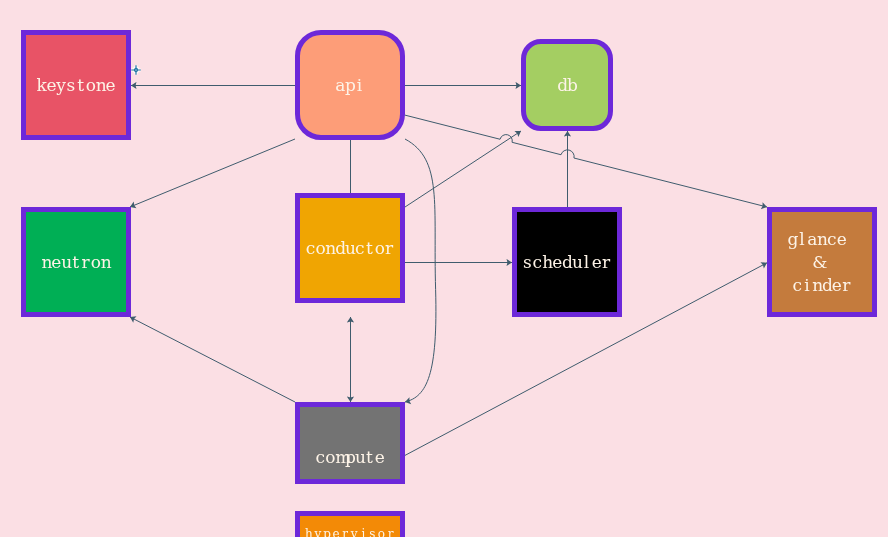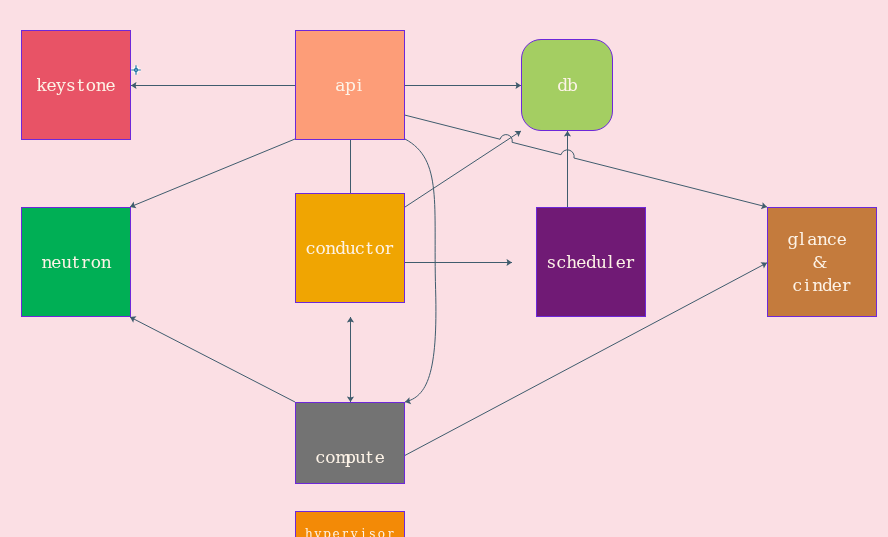--- a/index.html
+++ b/index.html
@@ -24,21 +24,21 @@
     left: 0; top: 0;
     width: 888px; height: 537px;
   }
   svg.cursor {
     position: absolute;
     overflow: visible;
   }
   .node {
     position: absolute;
     box-sizing: border-box;
-    border: 1px solid #6d28d9;
+    border: 5px solid #6d28d9;
     display: flex;
     align-items: center;
     justify-content: center;
     text-align: center;
     color: #fdf3e7;
     font-size: 17px;
     letter-spacing: 0.55px;
     line-height: 23px;
     white-space: pre;
   }
@@ -80,25 +80,25 @@
       <path d="M 405 139 C 443 159.4 433.2 204.3 435.6 289.4 C 438 374.5 426.9 396.6 405 402" fill="none" stroke="#3f5c6d" stroke-width="1" marker-end="url(#ah)"></path>
       <path d="M 405 262.5 L 512 262.5" fill="none" stroke="#3f5c6d" stroke-width="1" marker-end="url(#ah)"></path>
       <path d="M 405 207 L 521 131" fill="none" stroke="#3f5c6d" stroke-width="1" marker-end="url(#ah)"></path>
       <path d="M 567.5 207 L 567.5 131" fill="none" stroke="#3f5c6d" stroke-width="1" marker-end="url(#ah)"></path>
       <path d="M 295 402 L 130 317" fill="none" stroke="#3f5c6d" stroke-width="1" marker-end="url(#ah)"></path>
       <path d="M 350.5 402 L 350.5 317" fill="none" stroke="#3f5c6d" stroke-width="1" marker-end="url(#ah)" marker-start="url(#ahs)"></path>
       <path d="M 405 455.4 L 767 262.8" fill="none" stroke="#3f5c6d" stroke-width="1" marker-end="url(#ah)"></path>
     </svg>
   <div id="nodes">
       <div class="node" style="left: 21px; top: 30px; width: 110px; height: 110px; background: rgb(232, 83, 102);"><span><span class="ln"><span class="ch">k</span><span class="ch">e</span><span class="ch">y</span><span class="ch">s</span><span class="ch">t</span><span class="ch">o</span><span class="ch">n</span><span class="ch">e</span></span></span></div>
-      <div class="node" style="left: 295px; top: 30px; width: 110px; height: 110px; background: rgb(253, 157, 120);"><span><span class="ln"><span class="ch">a</span><span class="ch">p</span><span class="ch">i</span></span></span></div>
+      <div class="node" style="left: 295px; top: 30px; width: 110px; height: 110px; background: rgb(253, 157, 120); border-radius: 26px;"><span><span class="ln"><span class="ch">a</span><span class="ch">p</span><span class="ch">i</span></span></span></div>
       <div class="node" style="left: 521px; top: 39px; width: 92px; height: 92px; background: rgb(164, 206, 98); border-radius: 20px;"><span><span class="ln"><span class="ch">d</span><span class="ch">b</span></span></span></div>
       <div class="node" style="left: 21px; top: 207px; width: 110px; height: 110px; background: rgb(0, 175, 85);"><span><span class="ln"><span class="ch">n</span><span class="ch">e</span><span class="ch">u</span><span class="ch">t</span><span class="ch">r</span><span class="ch">o</span><span class="ch">n</span></span></span></div>
       <div class="node" style="left: 295px; top: 193px; width: 110px; height: 110px; background: rgb(240, 165, 2);"><span><span class="ln"><span class="ch">c</span><span class="ch">o</span><span class="ch">n</span><span class="ch">d</span><span class="ch">u</span><span class="ch">c</span><span class="ch">t</span><span class="ch">o</span><span class="ch">r</span></span></span></div>
-      <div class="node" style="left: 512px; top: 207px; width: 110px; height: 110px; background: #701a75; margin-left: 24px;"><span><span class="ln"><span class="ch">s</span><span class="ch">c</span><span class="ch">h</span><span class="ch">e</span><span class="ch">d</span><span class="ch">u</span><span class="ch">l</span><span class="ch">e</span><span class="ch">r</span></span></span></div>
+      <div class="node" style="left: 512px; top: 207px; width: 110px; height: 110px; background: #000000;"><span><span class="ln"><span class="ch">s</span><span class="ch">c</span><span class="ch">h</span><span class="ch">e</span><span class="ch">d</span><span class="ch">u</span><span class="ch">l</span><span class="ch">e</span><span class="ch">r</span></span></span></div>
       <div class="node" style="left: 767px; top: 207px; width: 110px; height: 110px; background: rgb(196, 123, 61);"><span><span class="ln"><span class="ch">g</span><span class="ch">l</span><span class="ch">a</span><span class="ch">n</span><span class="ch">c</span><span class="ch">e</span><span class="ch">&nbsp;</span></span><span class="ln"><span class="ch">&amp;</span><span class="ch">&nbsp;</span></span><span class="ln"><span class="ch">c</span><span class="ch">i</span><span class="ch">n</span><span class="ch">d</span><span class="ch">e</span><span class="ch">r</span></span></span></div>
       <div class="node" style="left: 295px; top: 402px; width: 110px; height: 82px; background: #737373;"><span style="transform: translateY(14px);"><span class="ln"><span class="ch">c</span><span class="ch">o</span><span class="ch">m</span><span class="ch">p</span><span class="ch">u</span><span class="ch">t</span><span class="ch">e</span></span></span></div>
       <div class="node small" style="left: 295px; top: 483px; width: 110px; height: 46px; background: rgb(243, 138, 6);"><span style="transform: translateY(-1px);"><span class="ln"><span class="ch">h</span><span class="ch">y</span><span class="ch">p</span><span class="ch">e</span><span class="ch">r</span><span class="ch">v</span><span class="ch">i</span><span class="ch">s</span><span class="ch">o</span><span class="ch">r</span></span></span></div>
     </div>
   <svg class="cursor" id="cursorsvg" width="16" height="16" viewBox="0 0 16 16" style="left: 127.8px; top: 61.6px;">
       <g>
         <path d="M8 3.2 V12.8 M3.2 8 H12.8" stroke="#ffffff" stroke-width="2.8" stroke-linecap="butt" opacity="0.72"></path>
         <circle cx="8" cy="8" r="2.3" fill="none" stroke="#ffffff" stroke-width="2.2" opacity="0.72"></circle>
         <path d="M8 3.2 V12.8 M3.2 8 H12.8" stroke="#2477a3" stroke-width="1.2"></path>
         <circle cx="8" cy="8" r="1.5" fill="none" stroke="#2477a3" stroke-width="1.3"></circle>

